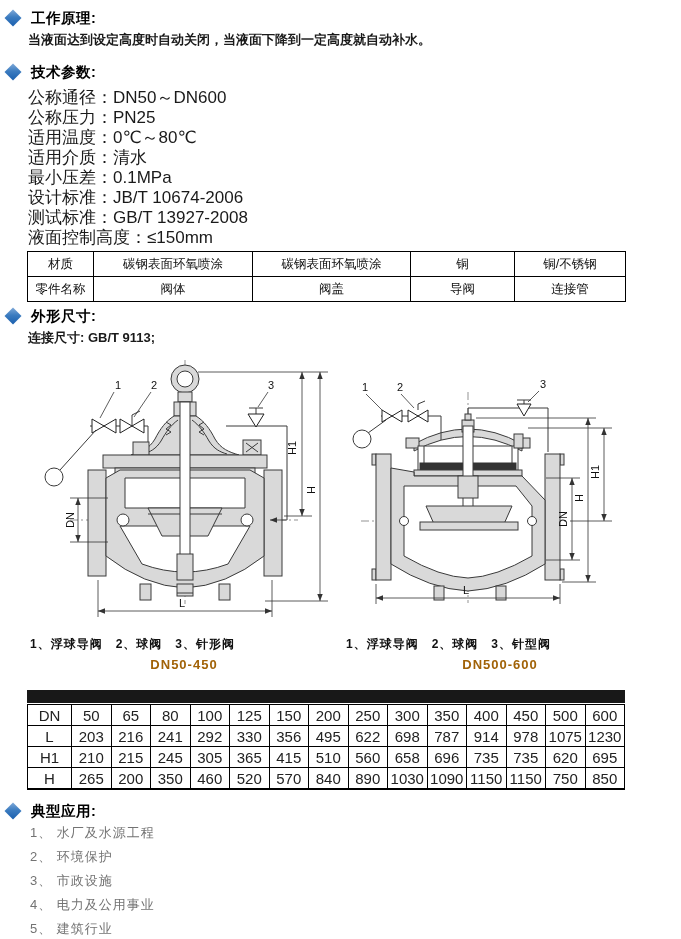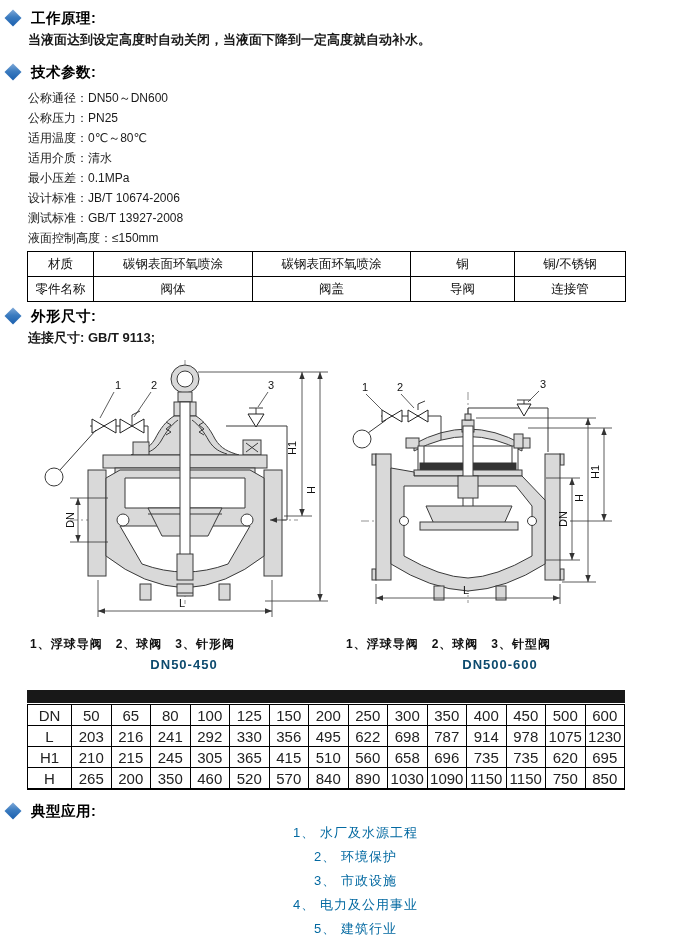--- a/index.html
+++ b/index.html
@@ -10,36 +10,36 @@
   }
   .sec-head{display:flex;align-items:center;height:20px;margin-left:3px;}
   .diamond{
     width:12px;height:12px;transform:rotate(45deg);flex:0 0 12px;
     background:linear-gradient(135deg,var(--accent_light,#7fa9d8) 0%,#3c7cc0 45%,var(--accent,#1a5fae) 100%);
     margin:0 12px 0 4px;
   }
   .sec-title{font-size:14.5px;font-weight:bold;color:#000;letter-spacing:0.5px;}
   .body-text{margin:2px 0 0 28px;font-size:13px;line-height:20px;color:#1a1a1a;font-weight:bold;}
   .params{margin:6px 0 0 28px;}
-  .param-line{font-size:12px;line-height:20px;color:#1a1a1a;}
+  .param-line{font-size:17px;line-height:20px;color:#1a1a1a;}
   .apps{margin:0 0 0 30px;}
-  .app-line{font-size:13px;line-height:24px;color:#0369a1;letter-spacing:1px;text-align:center;}
+  .app-line{font-size:13px;line-height:24px;color:#737373;letter-spacing:1px;}
 
   table{border-collapse:collapse;table-layout:fixed;}
   .mat-table{margin:3px 0 0 27px;width:598px;border:1.5px solid #000;}
   .mat-table td{border:1px solid #000;height:24px;text-align:center;font-size:12.5px;color:#111;padding:0 2px;}
   .dim-wrap{margin:18px 0 0 27px;width:598px;}
   .dim-bar{width:598px;height:13px;background:#181818;}
   .dim-table{width:598px;margin-top:1px;border:1px solid #000;border-bottom:2px solid #000;}
   .dim-table td{border:1px solid #000;height:20px;text-align:center;font-size:15px;color:#222;padding:0;}
 
   .figures{display:flex;margin:10px 0 0 30px;gap:8px;}
   .figure{width:308px;}
   .fig-caption{font-size:12px;font-weight:bold;color:#111;text-align:left;letter-spacing:1px;margin-top:4px;}
-  .fig-model{font-size:13px;font-weight:bold;color:#0c4a6e;text-align:center;margin-top:4px;letter-spacing:1px;}
+  .fig-model{font-size:13px;font-weight:bold;color:#a16207;text-align:center;margin-top:4px;letter-spacing:1px;}
 
   .part{fill:#d9d9d9;stroke:#3a3a3a;stroke-width:1;}
   .inner{fill:#ffffff;stroke:#3a3a3a;stroke-width:1;}
   .ln{stroke:#3a3a3a;stroke-width:1;fill:none;}
   .sym{fill:#ffffff;stroke:#222;stroke-width:1;}
   .dk{fill:#333;stroke:#333;}
   .dim{stroke:#333;stroke-width:0.8;fill:none;}
   .cl{stroke:#666;stroke-width:0.7;stroke-dasharray:8 3 2 3;fill:none;}
   svg text{font-size:11px;fill:#111;font-family:"Liberation Sans","DejaVu Sans",sans-serif;}
 </style>

